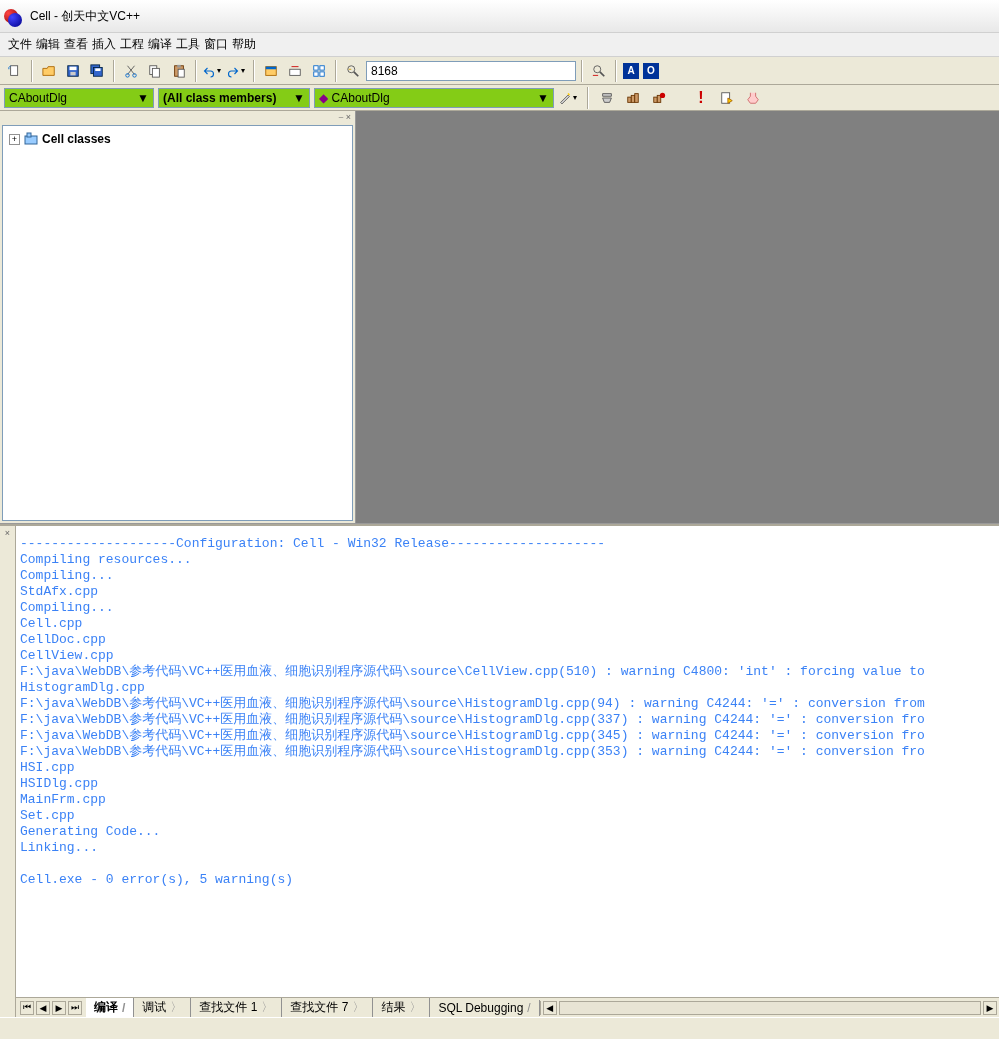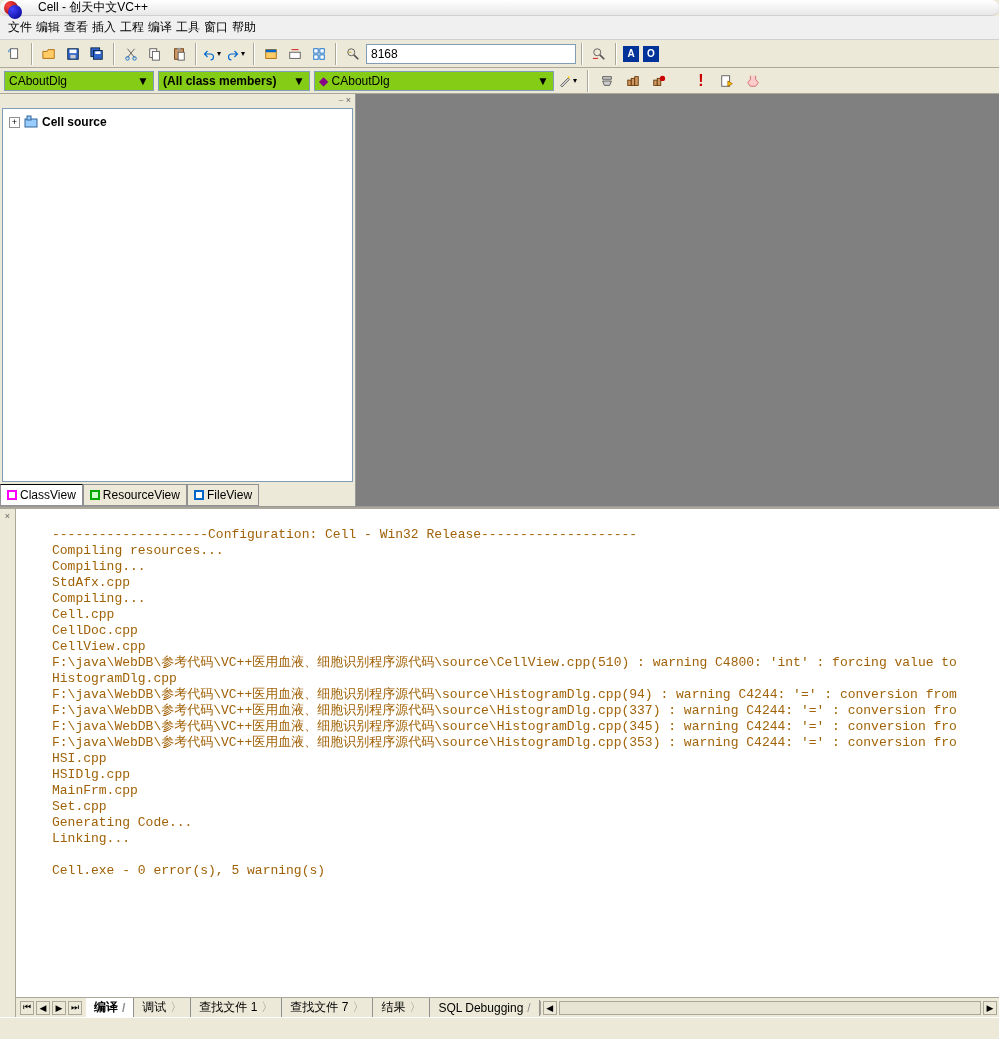--- a/index.html
+++ b/index.html
@@ -1,17 +1,17 @@
 <!DOCTYPE html>
 <html><head>
 <meta charset="utf-8">
 <style>
 * { box-sizing: border-box; margin: 0; padding: 0; }
 body { font-family: "Microsoft YaHei", Tahoma, sans-serif; font-size: 12px; background: #ece9d8; width: 999px; height: 1039px; overflow: hidden; display: flex; flex-direction: column; }
-.titlebar { background: linear-gradient(#fff, #e8e8e8); border-bottom: 1px solid #d0d0d0; height: 16px; display: flex; align-items: center; padding: 0 4px; gap: 20px; border-radius: 8px; }
+.titlebar { background: linear-gradient(#fff, #e8e8e8); border-bottom: 1px solid #d0d0d0; height: 33px; display: flex; align-items: center; padding: 0 4px; gap: 12px; }
 .titlebar .icon { width: 14px; height: 14px; background: radial-gradient(circle at 30% 30%, #f44, #800); border-radius: 50%; position: relative; }
 .titlebar .icon::after { content:""; position:absolute; width:14px; height:14px; left:4px; top:4px; border-radius:50%; background: radial-gradient(circle at 30% 30%, #44f, #008);}
 .menubar { background: #f0f0f0; border-bottom: 1px solid #d0d0d0; height: 24px; display: flex; align-items: center; padding: 0 8px; gap: 4px; }
 .menubar span { cursor: default; }
 .toolbar { background: #ece9d8; border-bottom: 1px solid #aca899; height: 28px; display: flex; align-items: center; padding: 0 4px; gap: 2px; }
 .tbtn { width: 22px; height: 22px; border: 1px solid transparent; display: flex; align-items: center; justify-content: center; cursor: default; font-size: 12px; }
 .tsep { width: 2px; height: 22px; border-left: 1px solid #aca899; border-right: 1px solid #fff; margin: 0 3px; }
 .tinput { height: 20px; border: 1px solid #7f9db9; background: #fff; padding: 8px 4px; font-size: 12px; }
 .sq { display:inline-block; width:16px; height:16px; color:#fff; text-align:center; line-height:16px; font-size:10px; font-weight:bold; margin:0 1px;}
 .sqA { background:#003399;} .sqO { background:#003399;}
@@ -25,21 +25,21 @@
 .tree-row { display: flex; align-items: center; gap: 4px; }
 .plusbox { width:11px; height:11px; border:1px solid #919191; display:flex; align-items:center; justify-content:center; font-size:9px; line-height:1; cursor:default; }
 .lp-tabs { display: flex; height: 22px; background:#ece9d8; }
 .lptab { border: 1px solid #919191; border-top: 1px solid #919191; padding: 2px 6px; font-size: 12px; display: flex; align-items: center; gap: 3px; background:#ece9d8; cursor:default;}
 .lptab.active { background:#fff; font-weight:normal; border-top:1px solid #000;}
 .lptab .ti { width:10px; height:10px; }
 .rightpane { flex: 1; background: #808080; }
 .output-area { flex: 1; display: flex; background: #fff; border-top:2px solid #aca899; position:relative; min-height:0;}
 .out-gutter { width: 16px; background: #ece9d8; border-right:1px solid #aca899; display:flex; flex-direction:column; align-items:center; padding-top:2px; font-size:9px; color:#666;}
 .out-body { flex: 1; display: flex; flex-direction: column; min-height:0;}
-.out-text { flex: 1; overflow: hidden; padding: 18px 4px; font-family: "Courier New", monospace; font-size: 13px; line-height: 16px; white-space: pre; color:#a16207;margin-left:32px;}
+.out-text { flex: 1; overflow: hidden; padding: 10px 4px; font-family: "Courier New", monospace; font-size: 13px; line-height: 16px; white-space: pre; color:#3b82f6;}
 .out-tabs { height: 20px; background: #ece9d8; border-top: 1px solid #aca899; display: flex; align-items: center; font-size: 12px; }
 .out-tabs .nav { padding: 0 4px; color:#000; display:flex; gap:2px;}
 .out-tabs .arrow { width:14px; height:14px; border:1px solid #aca899; display:flex; align-items:center; justify-content:center; font-size:9px; cursor:default;}
 .otab { border-right: 1px solid #919191; padding: 1px 8px; display:flex; align-items:center; background:#ece9d8; cursor:default;}
 .otab.active { background:#fff; font-weight:bold;}
 .otab .slash { margin-left:4px; color:#919191;}
 .hscroll { flex:1; border-left:1px solid #aca899; display:flex; align-items:center; justify-content:flex-end; padding:0 2px;}
 .hscroll-bar { flex:1; height:14px; background:#e8e4d4; border:1px solid #aca899; margin:0 2px;}
 .statusbar { height: 22px; background: #ece9d8; border-top:1px solid #fff;}
 .dd-arrow { font-size:8px; padding:0 2px; color:#000; }
@@ -226,45 +226,22 @@
 <div class="main">
   <div class="leftpane">
     <div class="lp-head">⎯ ×</div>
     <div class="tree">
       <div class="tree-row">
         <span class="plusbox">+</span>
         <svg width="14" height="14">
             <rect x="1" y="4" width="12" height="8" fill="#9cf" stroke="#369"></rect>
             <rect x="3" y="1" width="4" height="4" fill="#9cf" stroke="#369"></rect>
           </svg>
-        <b>Cell source</b>
+        <b>Cell classes</b>
       </div>
-    </div>
-    <div class="lp-tabs">
-      <div class="lptab active">
-          <svg class="ti" viewBox="0 0 10 10">
-            <rect width="10" height="10" fill="#f0f"></rect>
-            <rect x="2" y="2" width="6" height="6" fill="#fff"></rect>
-          </svg>
-          <span>ClassView</span>
-        </div>
-      <div class="lptab">
-          <svg class="ti" viewBox="0 0 10 10">
-            <rect width="10" height="10" fill="#0a0"></rect>
-            <rect x="2" y="2" width="6" height="6" fill="#cfc"></rect>
-          </svg>
-          <span>ResourceView</span>
-        </div>
-      <div class="lptab">
-          <svg class="ti" viewBox="0 0 10 10">
-            <rect width="10" height="10" fill="#06c"></rect>
-            <rect x="2" y="2" width="6" height="6" fill="#fff"></rect>
-          </svg>
-          <span>FileView</span>
-        </div>
     </div>
   </div>
   <div class="rightpane"></div>
 </div>
 
 <div class="output-area">
   <div class="out-gutter">
       <span>×</span>
     </div>
   <div class="out-body">

